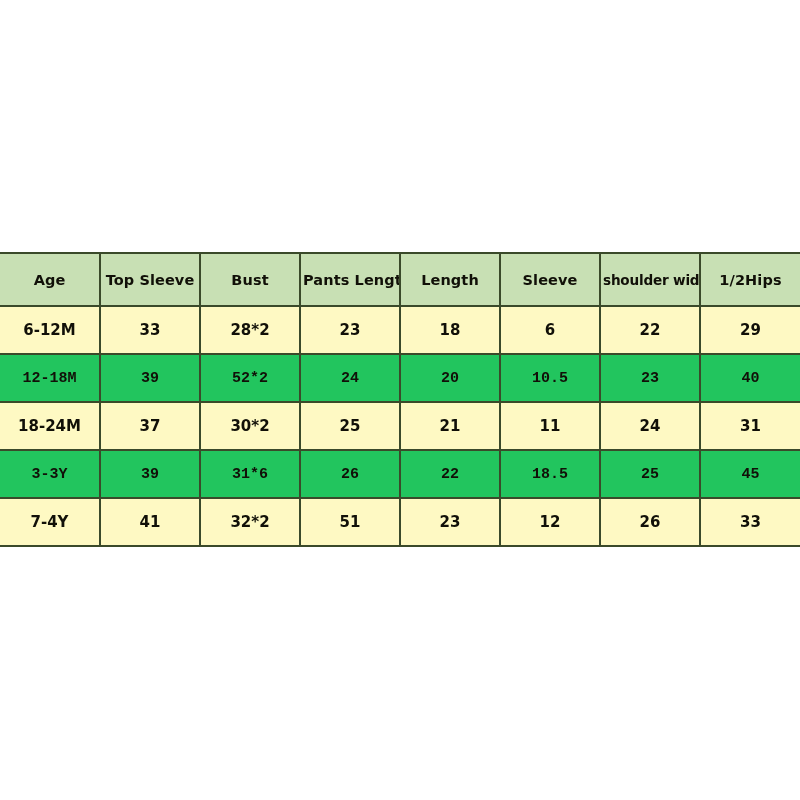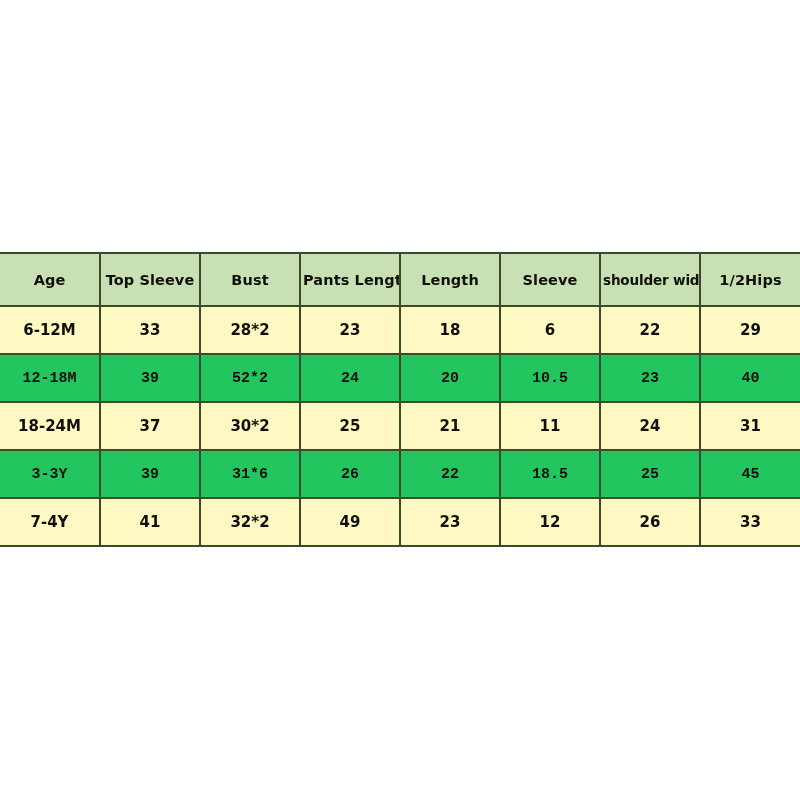--- a/index.html
+++ b/index.html
@@ -162,21 +162,21 @@
           <td>22</td>
           <td>18.5</td>
           <td>25</td>
           <td>45</td>
         </tr>
 
         <tr class="row-dark">
           <td>7-4Y</td>
           <td>41</td>
           <td>32*2</td>
-          <td>49</td>
+          <td>51</td>
           <td>23</td>
           <td>12</td>
           <td>26</td>
           <td>33</td>
         </tr>
 
       </tbody>
     </table>
   </div>
 

